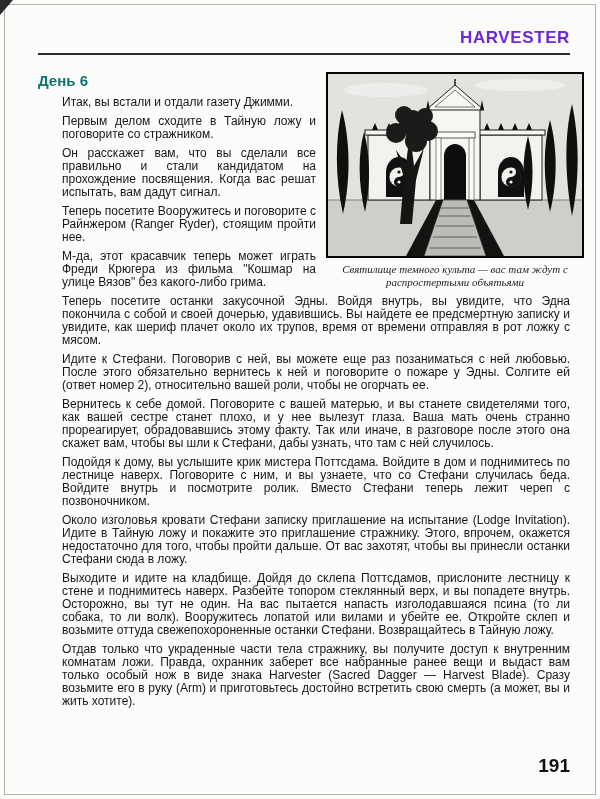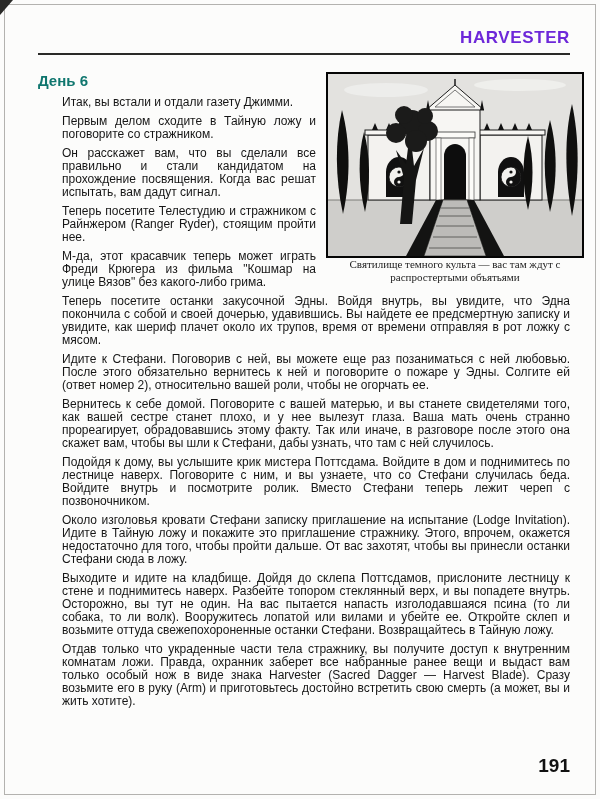--- a/index.html
+++ b/index.html
@@ -29,22 +29,22 @@
   }
   figure.shot{
     float:right;width:258px;margin:0 -14px 4px 10px;
   }
   .art{
     border:2px solid #050505;background:#e3e2df;line-height:0;
   }
   .art svg{display:block;}
   figcaption{
     font-family:"Liberation Serif", serif;
-    font-size:11px;line-height:13px;
-    text-align:center;padding:0 16px;color:#1c1c1c;
+    font-style:italic;font-size:11px;line-height:13px;
+    text-align:center;margin-top:5px;padding:0 16px;color:#1c1c1c;
   }
   .para{
     margin:0 0 6px;text-align:justify;
     font-size:12px;line-height:13px;color:#161616;padding-left:24px;
   }
   .para .b{font-weight:400;}
   .pageno{
     position:absolute;right:30px;bottom:22px;
     font-size:19px;font-weight:700;color:#111;
   }
@@ -132,21 +132,21 @@
         </div>
         <figcaption>Святилище темного культа — вас там ждут с распростертыми объятьями</figcaption>
       </figure>
 
       <h2 class="day">День 6</h2>
 
       <div>
           <p class="para"><span>Итак, вы встали и отдали газету Джимми.</span></p>
           <p class="para"><span>Первым делом сходите в Тайную ложу и поговорите со стражником.</span></p>
           <p class="para"><span>Он расскажет вам, что вы сделали все правильно и стали кандидатом на прохождение посвящения. Когда вас решат испытать, вам дадут сигнал.</span></p>
-          <p class="para"><span>Теперь посетите Телестудию и стражником с Райнжером (</span><span class="b">Ranger Ryder</span><span>), стоящим пройти нее.</span></p>
+          <p class="para"><span>Теперь посетите Вооружитесь и поговорите с Райнжером (</span><span class="b">Ranger Ryder</span><span>), стоящим пройти нее.</span></p>
           <p class="para"><span>М-да, этот красавчик теперь может играть Фреди Крюгера из фильма "Кошмар на улице Вязов" без какого-либо грима.</span></p>
           <p class="para"><span>Теперь посетите останки закусочной Эдны. Войдя внутрь, вы увидите, что Эдна покончила с собой и своей дочерью, удавившись. Вы найдете ее предсмертную записку и увидите, как шериф плачет около их трупов, время от времени отправляя в рот ложку с мясом.</span></p>
           <p class="para"><span>Идите к Стефани. Поговорив с ней, вы можете еще раз позаниматься с ней любовью. После этого обязательно вернитесь к ней и поговорите о пожаре у Эдны. Солгите ей (ответ номер 2), относительно вашей роли, чтобы не огорчать ее.</span></p>
           <p class="para"><span>Вернитесь к себе домой. Поговорите с вашей матерью, и вы станете свидетелями того, как вашей сестре станет плохо, и у нее вылезут глаза. Ваша мать очень странно прореагирует, обрадовавшись этому факту. Так или иначе, в разговоре после этого она скажет вам, чтобы вы шли к Стефани, дабы узнать, что там с ней случилось.</span></p>
           <p class="para"><span>Подойдя к дому, вы услышите крик мистера Поттсдама. Войдите в дом и поднимитесь по лестнице наверх. Поговорите с ним, и вы узнаете, что со Стефани случилась беда. Войдите внутрь и посмотрите ролик. Вместо Стефани теперь лежит череп с позвоночником.</span></p>
           <p class="para"><span>Около изголовья кровати Стефани записку приглашение на испытание (</span><span class="b">Lodge Invitation</span><span>). Идите в Тайную ложу и покажите это приглашение стражнику. Этого, впрочем, окажется недостаточно для того, чтобы пройти дальше. От вас захотят, чтобы вы принесли останки Стефани сюда в ложу.</span></p>
           <p class="para"><span>Выходите и идите на кладбище. Дойдя до склепа Поттсдамов, прислоните лестницу к стене и поднимитесь наверх. Разбейте топором стеклянный верх, и вы попадете внутрь. Осторожно, вы тут не один. На вас пытается напасть изголодавшаяся псина (то ли собака, то ли волк). Вооружитесь лопатой или вилами и убейте ее. Откройте склеп и возьмите оттуда свежепохороненные останки Стефани. Возвращайтесь в Тайную ложу.</span></p>
           <p class="para"><span>Отдав только что украденные части тела стражнику, вы получите доступ к внутренним комнатам ложи. Правда, охранник заберет все набранные ранее вещи и выдаст вам только особый нож в виде знака Harvester (</span><span class="b">Sacred Dagger — Harvest Blade</span><span>). Сразу возьмите его в руку (</span><span class="b">Arm</span><span>) и приготовьтесь достойно встретить свою смерть (а может, вы и жить хотите).</span></p>
         </div>
 

